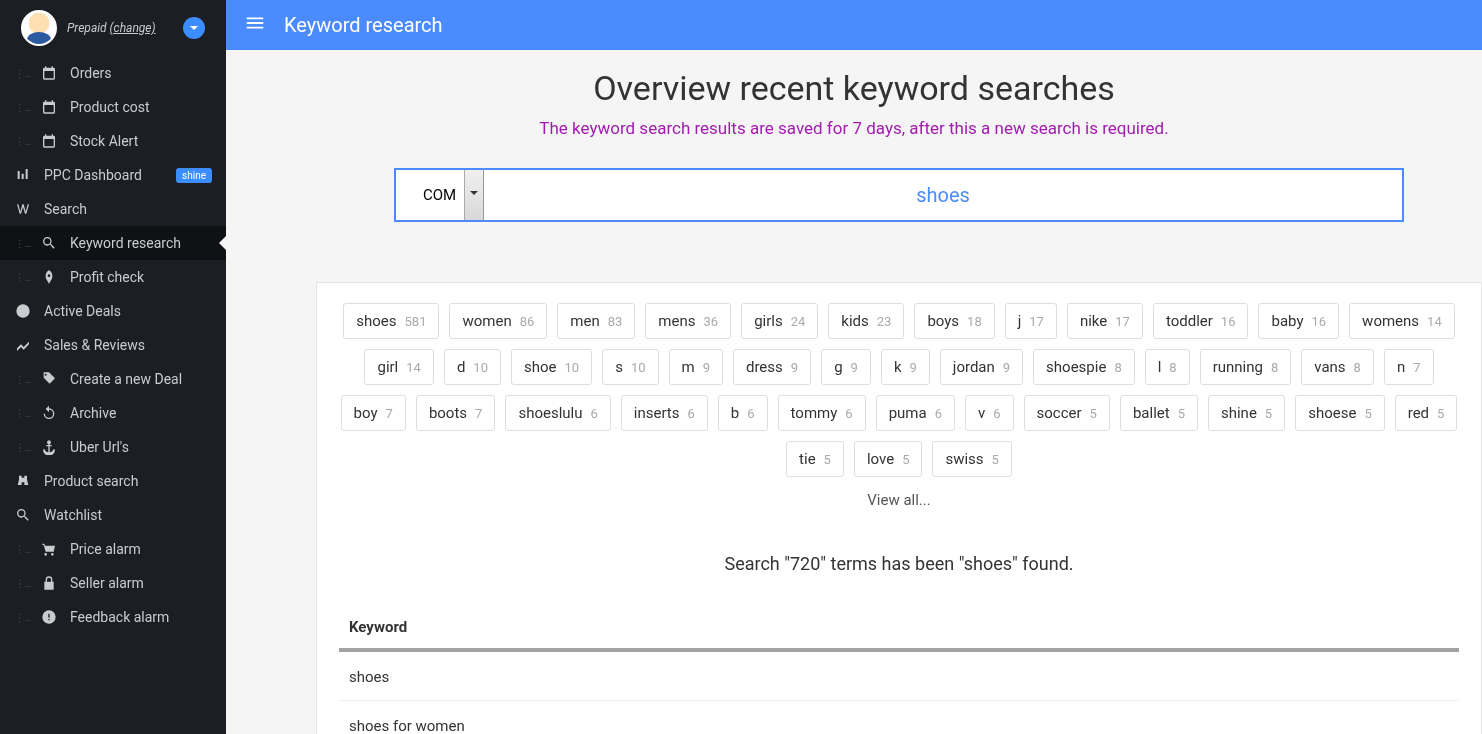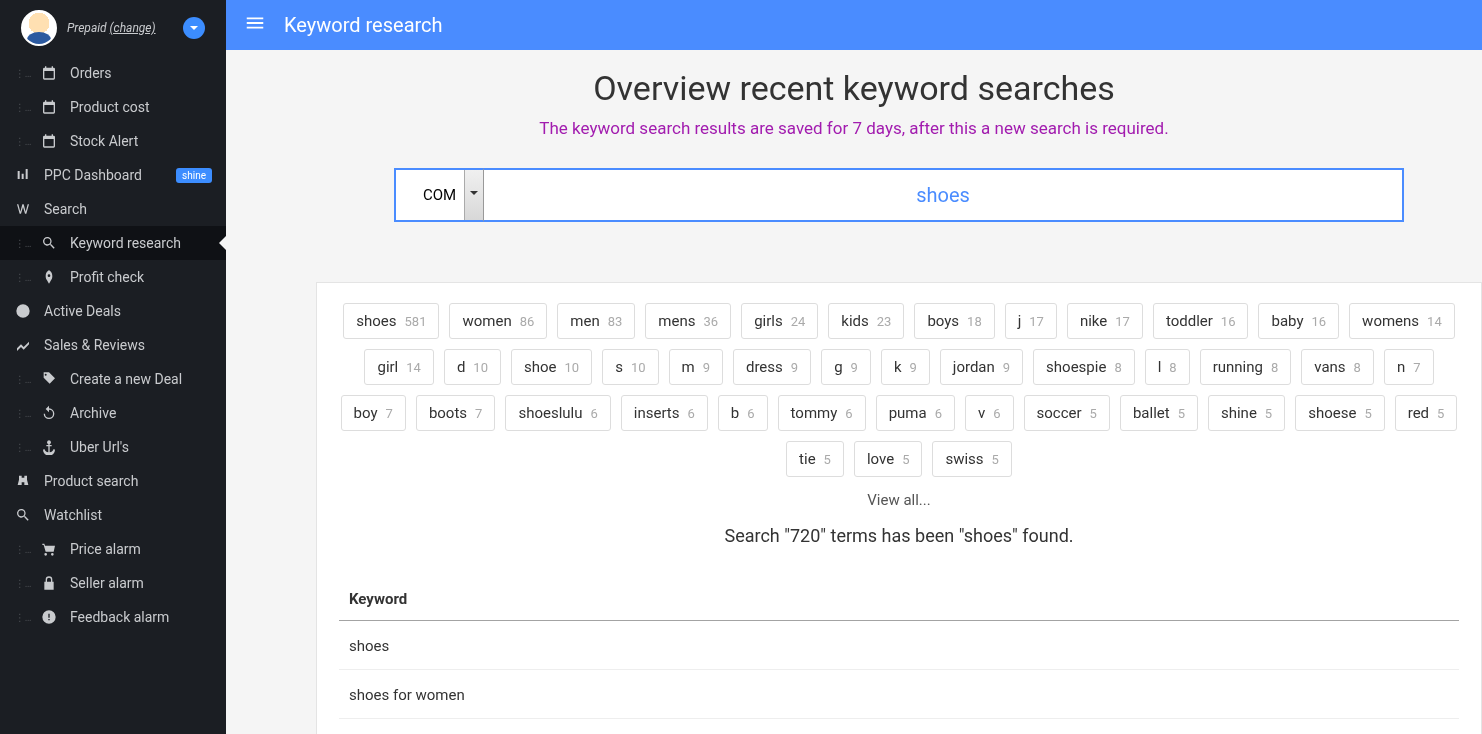--- a/index.html
+++ b/index.html
@@ -40,25 +40,25 @@
 .searchbar { display: flex; margin: 0 auto 60px; max-width: 1100px; padding: 0 0 0 90px; }
 .domain-select { width: 90px; height: 54px; border: 2px solid #4a8cff; border-right: 1px solid #999; background: #fff; font-size: 15px; text-align: center; position: relative; display: flex; align-items: center; justify-content: center; }
 .domain-select::after { content: ""; position: absolute; right: 0; top: 0; bottom: 0; width: 18px; background: linear-gradient(#f0f0f0, #d8d8d8); border-left: 1px solid #aaa; }
 .domain-caret { position: absolute; right: 5px; top: 50%; transform: translateY(-50%); border: 4px solid transparent; border-top-color: #333; z-index: 1; }
 .search-input { flex: 1; height: 54px; border: 2px solid #4a8cff; border-left: none; font-size: 20px; color: #4a8cff; text-align: center; outline: none; }
 
 .card { background: #fff; margin: 0 0 0 90px; padding: 20px; border: 1px solid #e4e4e4; }
 .tags { display: flex; flex-wrap: wrap; gap: 10px; justify-content: center; margin-bottom: 14px; }
 .tag { border: 1px solid #ddd; border-radius: 3px; padding: 8px 12px; font-size: 15px; color: #333; cursor: pointer; display: flex; align-items: center; gap: 8px; background: #fff; }
 .tag .count { color: #aaa; font-size: 13px; }
-.viewall { text-align: center; color: #555; font-size: 15px; cursor: pointer; margin-bottom: 16px; }
+.viewall { text-align: center; color: #555; font-size: 15px; cursor: pointer; margin-bottom: 44px; }
 
 .found { text-align: center; font-size: 18px; color: #333; margin-bottom: 30px; }
 .kw-table { width: 100%; }
-.kw-table th { text-align: left; padding: 12px 10px; border-bottom: 1px solid #a3a3a3; font-size: 15px; color: #333; font-weight: 700; }
+.kw-table th { text-align: left; padding: 12px 10px; border-bottom: 4px solid #a3a3a3; font-size: 15px; color: #333; font-weight: 700; }
 .kw-table td { text-align: left; padding: 14px 10px; border-bottom: 1px solid #eee; font-size: 15px; color: #333; }
 </style>
 </head>
 <body>
 
 <div class="app">
   <aside class="sidebar">
     <div class="sidebar-top">
       <div class="avatar"></div>
       <div class="plan">

